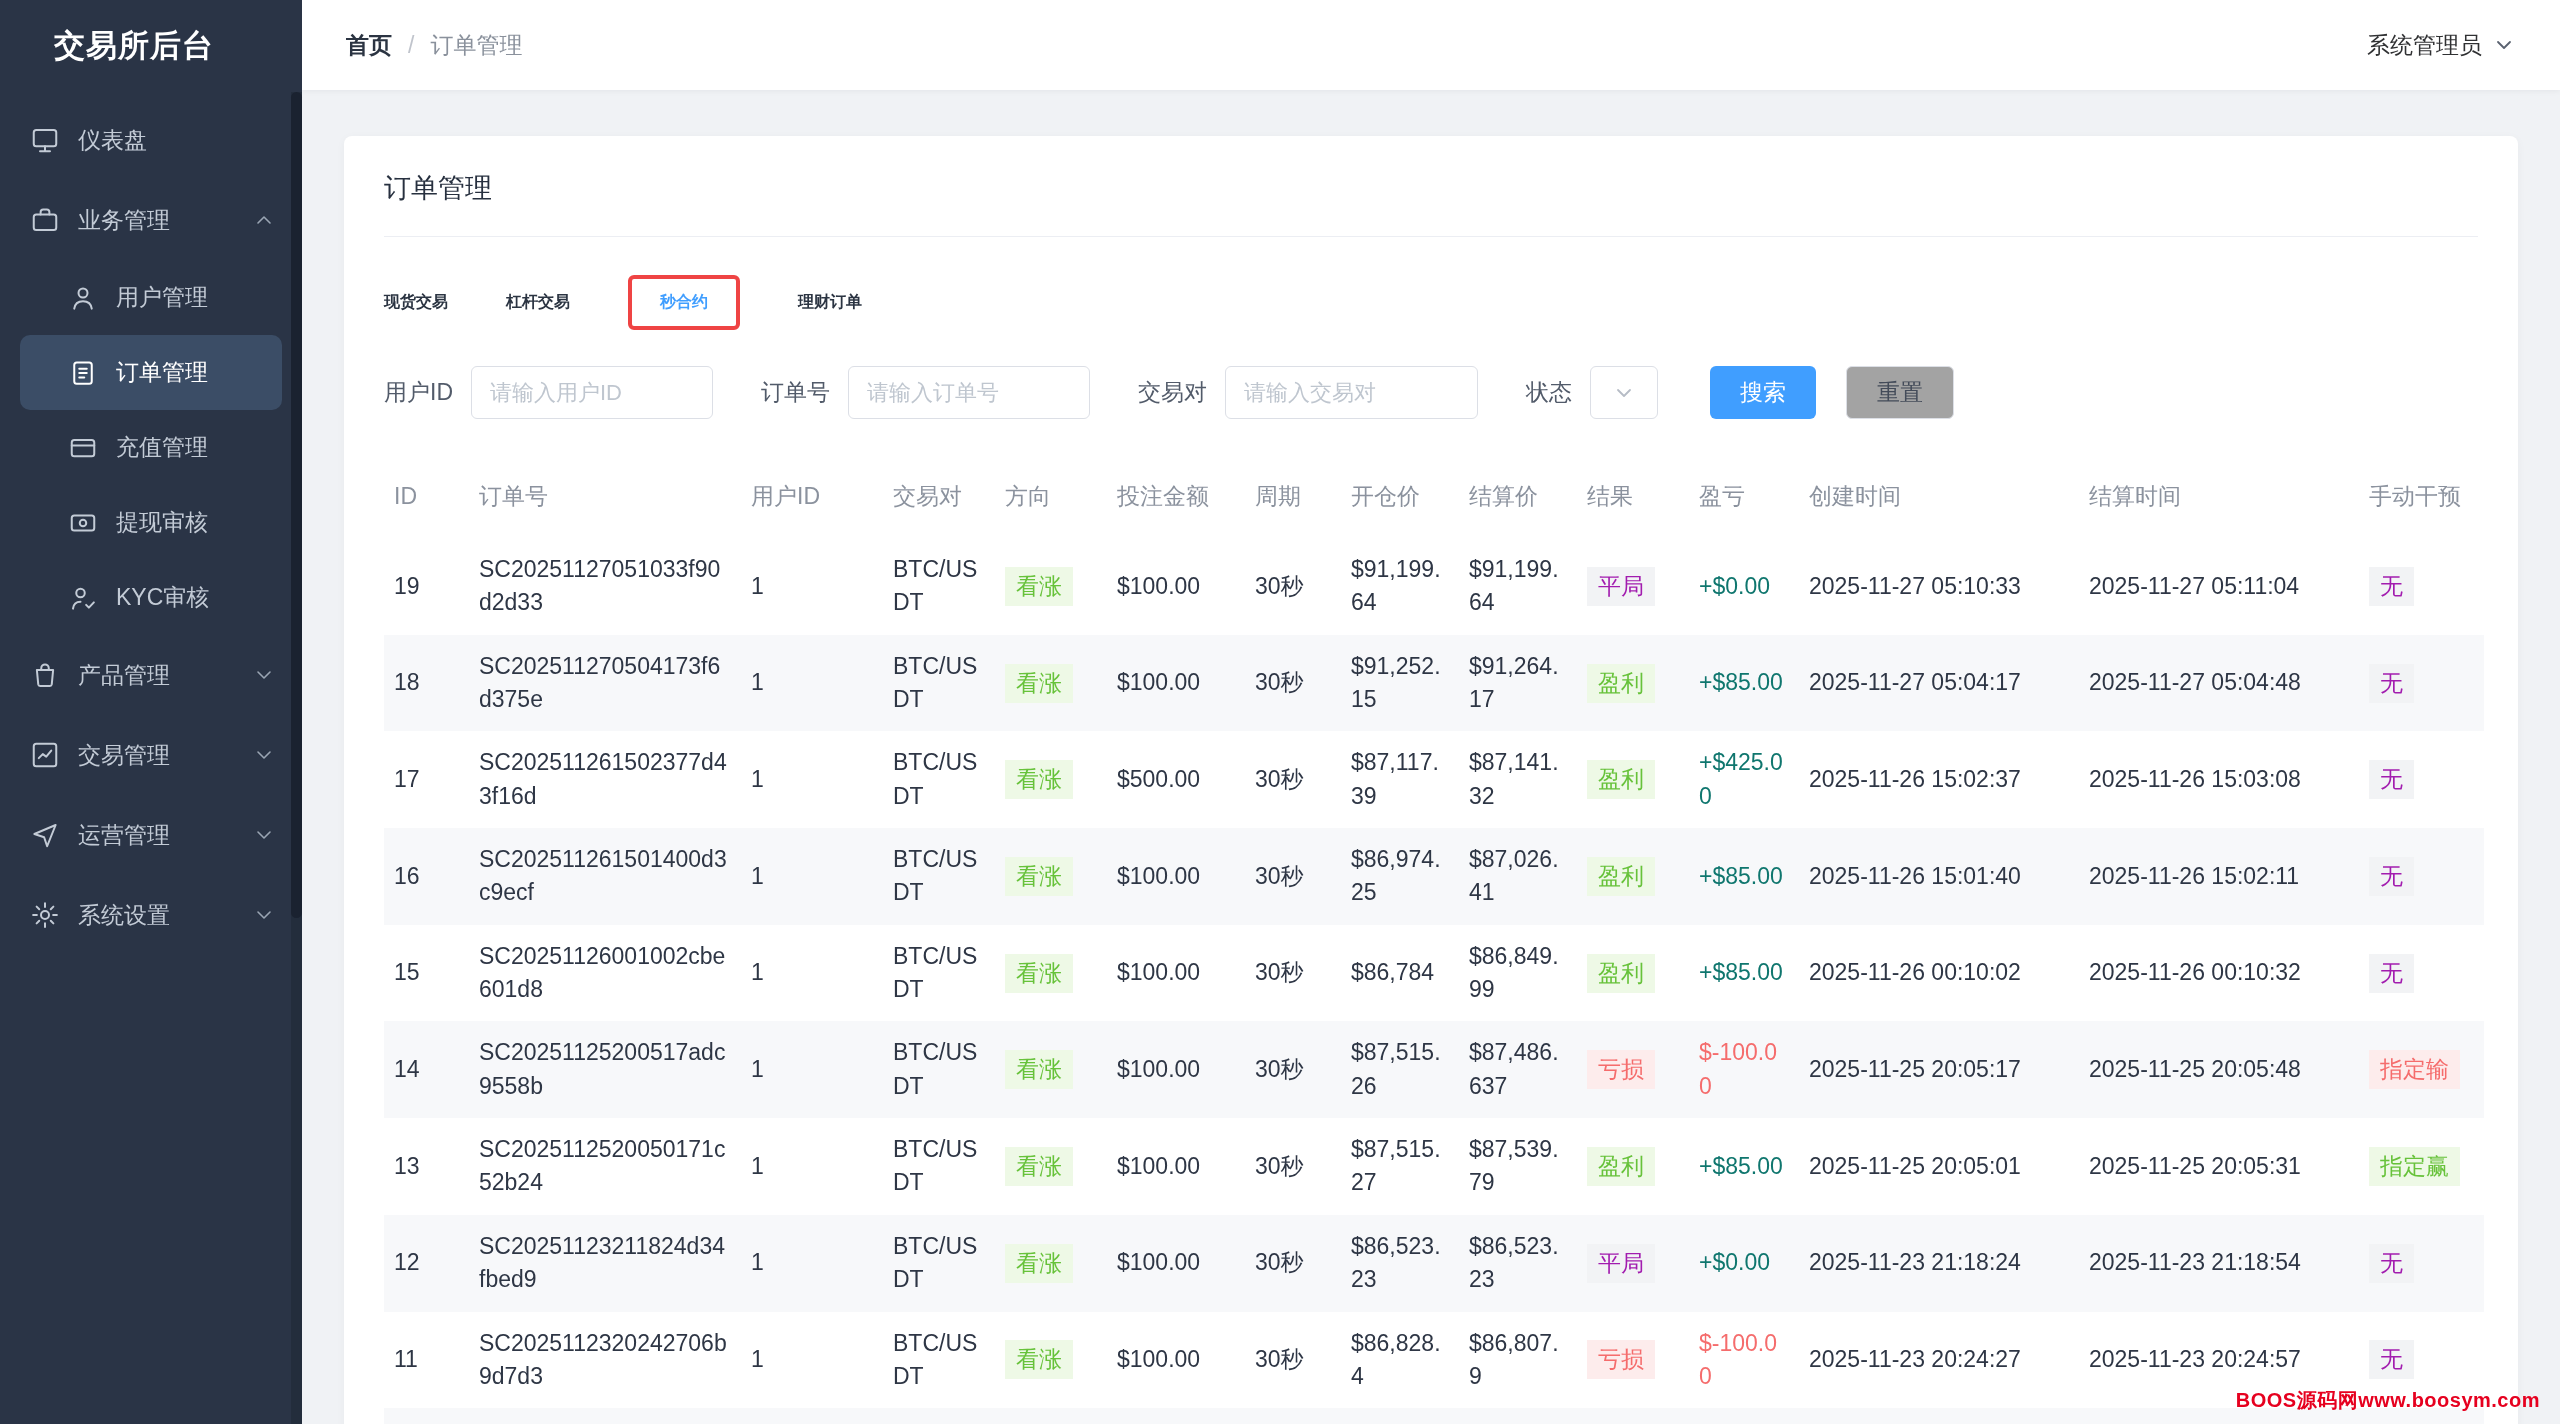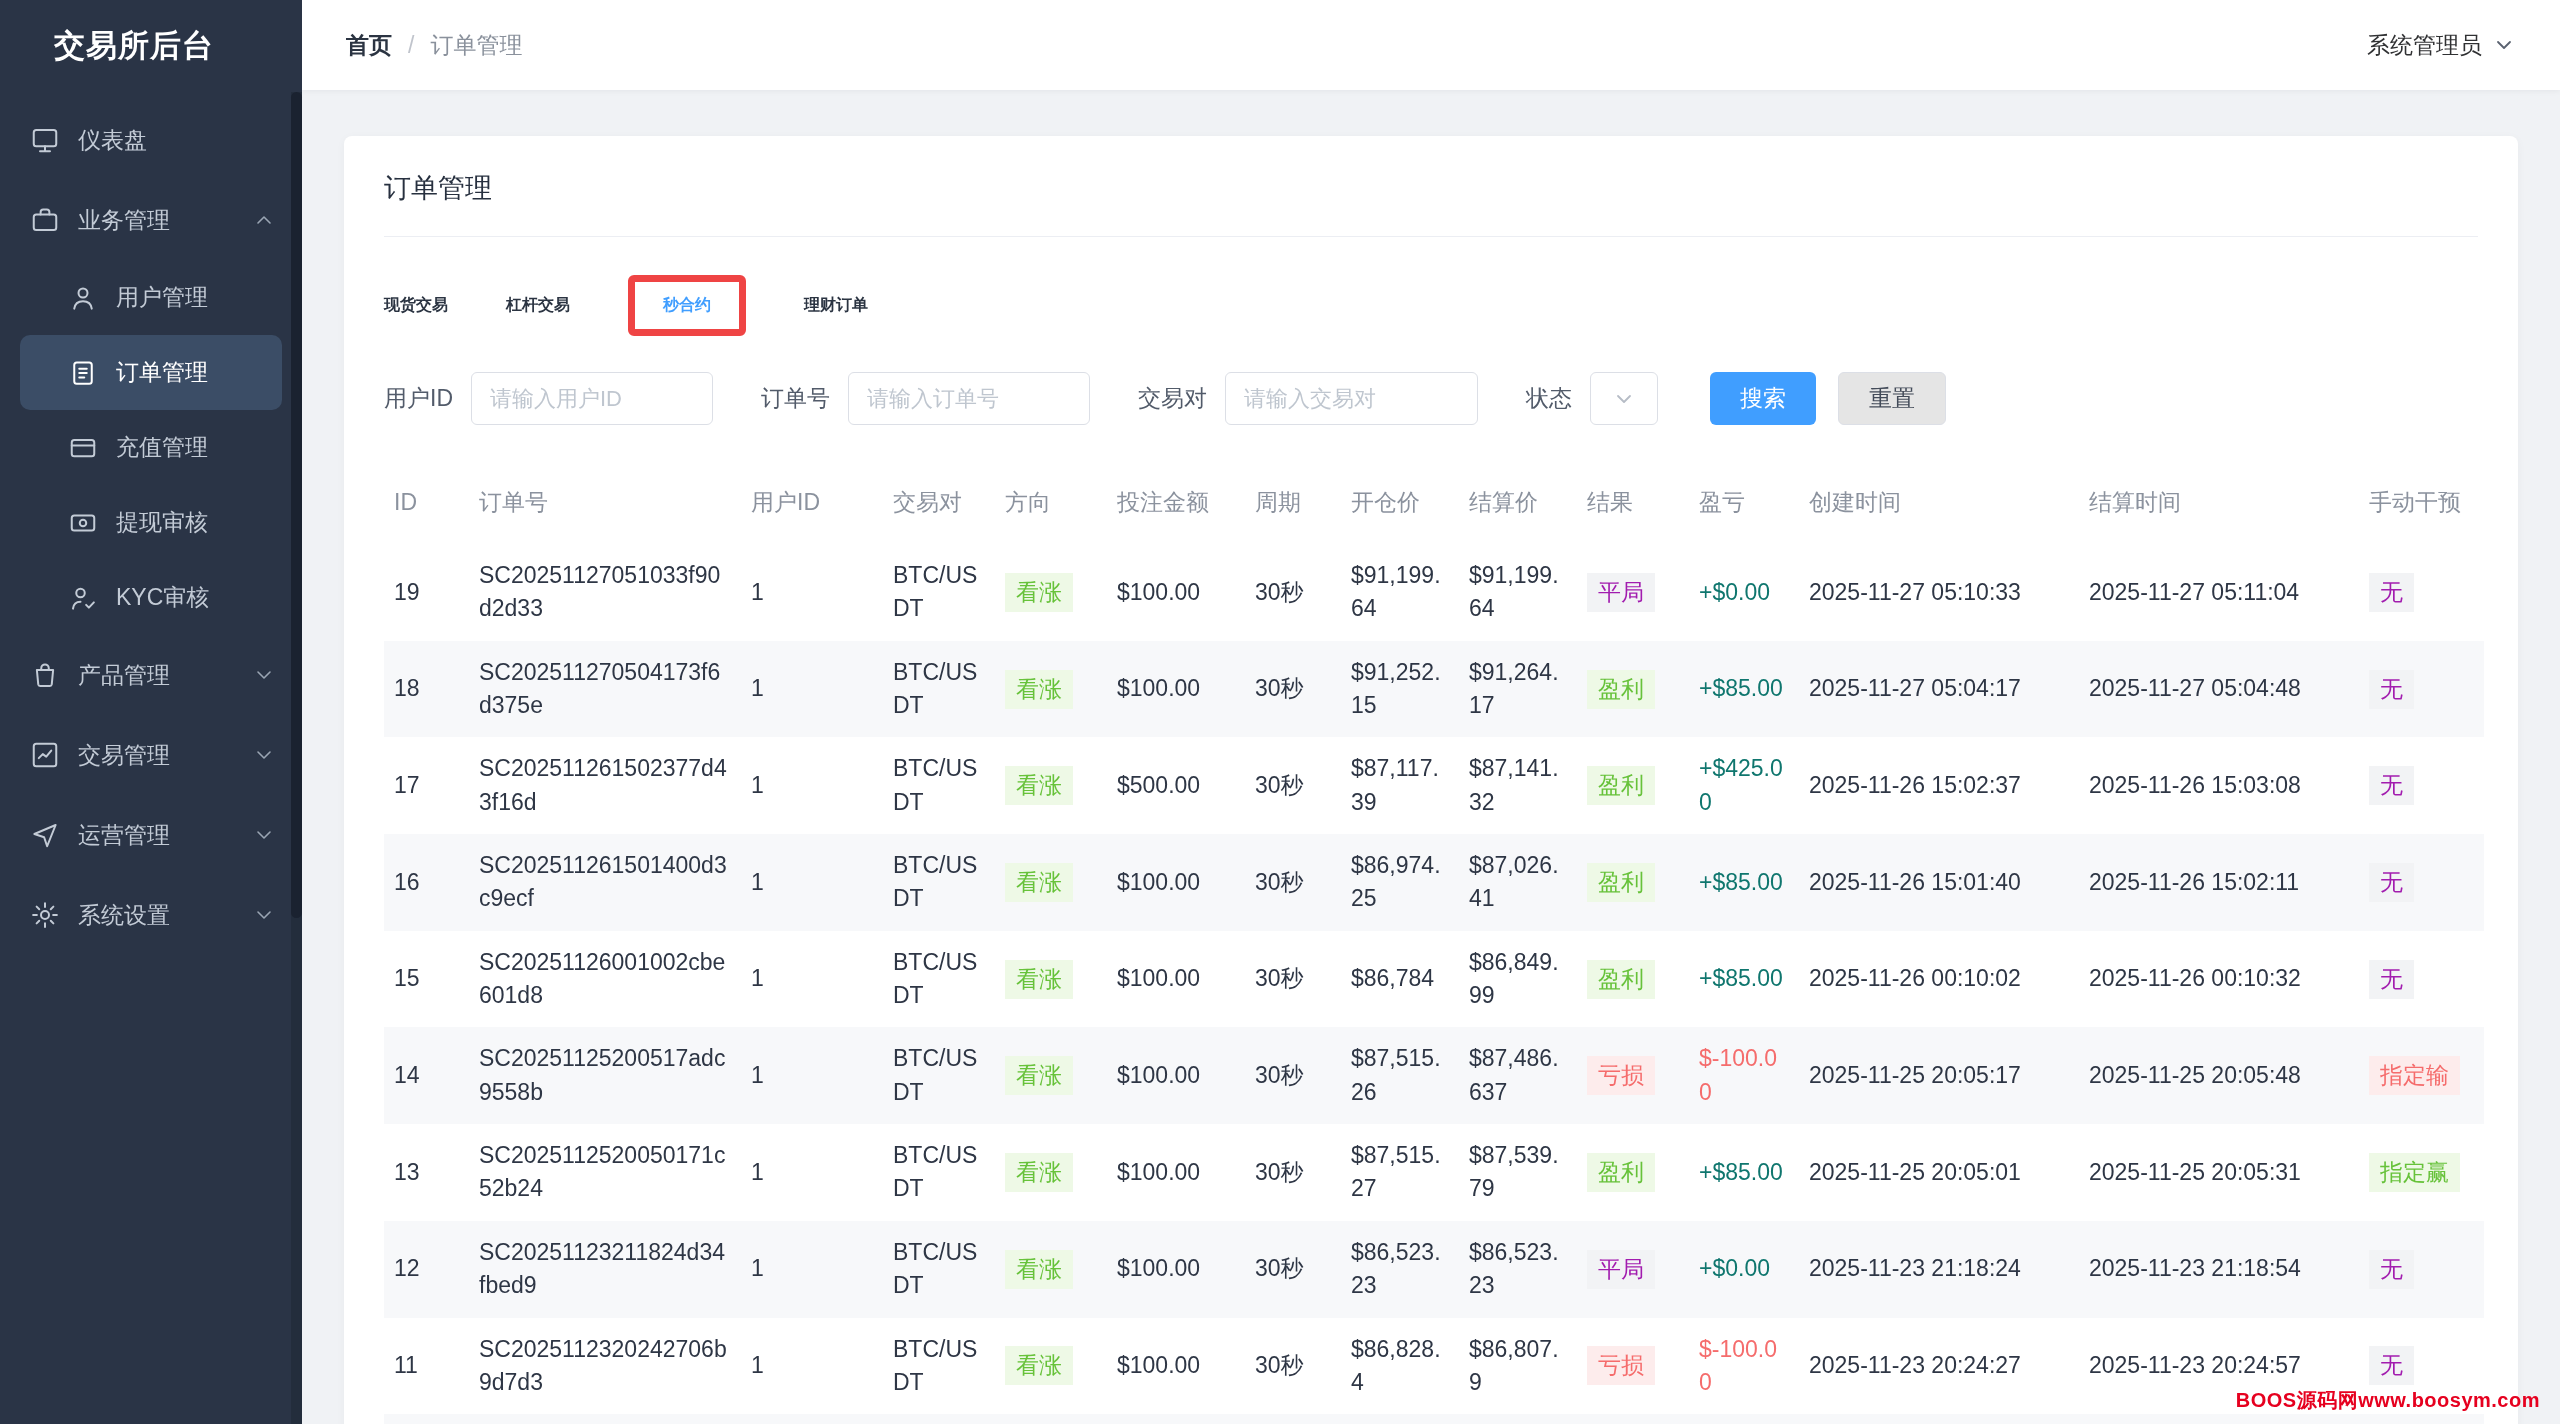--- a/index.html
+++ b/index.html
@@ -33,33 +33,33 @@
   .user-chevron{width:24px;height:24px;color:#5a6270;display:inline-flex}
   .user-chevron svg{width:100%;height:100%}
 
   .content{flex:1;padding:46px 42px;overflow:hidden}
   .card{background:#fff;border-radius:8px;box-shadow:0 2px 10px rgba(0,0,0,.04);padding:0 40px 40px;min-height:1240px}
   .card-header{padding:34px 0 30px;border-bottom:1px solid #eceef3}
   .card-title{font-size:27px;color:#27303f;font-weight:500}
 
   .tabs{display:flex;align-items:center;gap:58px;padding-top:38px}
   .tab{font-size:16px;color:#2b3442;font-weight:600;cursor:pointer;padding:13px 0;white-space:nowrap}
-  .tab.active{color:#409eff;border:7px solid #ef4444;border-radius:6px;padding:13px 28px}
+  .tab.active{color:#409eff;border:4px solid #ef4444;border-radius:6px;padding:13px 28px}
 
   .filters{display:flex;align-items:center;margin-top:36px}
   .f-label{color:#525b6a;font-size:23px;margin-left:48px;white-space:nowrap}
   .f-label:first-child{margin-left:0}
   .f-input{width:242px;height:53px;border:1px solid #dcdfe6;border-radius:6px;padding:0 18px;font-size:22px;color:#303133;outline:none;margin-left:18px;background:#fff}
   .f-input::placeholder{color:#bfc6cf}
   .f-input.wide{width:253px}
   .f-select{width:68px;height:53px;border:1px solid #dcdfe6;border-radius:6px;display:flex;align-items:center;justify-content:center;color:#b6bcc6;cursor:pointer;margin-left:18px;background:#fff}
   .f-select svg{width:24px;height:24px}
   .btn{height:53px;border-radius:6px;font-size:23px;padding:0 30px;cursor:pointer;border:none;white-space:nowrap}
   .btn-primary{background:#409eff;color:#fff;margin-left:52px}
-  .btn-plain{background:#e5e5e5;border:1px solid #dcdfe6;color:#434b59;margin-left:22px}
+  .btn-plain{background:#a3a3a3;border:1px solid #dcdfe6;color:#434b59;margin-left:30px}
 
   
   .table-wrap{margin-top:42px}
   table{table-layout:fixed;width:2100px;border-collapse:collapse}
   th{font-size:23px;color:#8b929e;font-weight:500;text-align:left;padding:20px 10px 26px;white-space:nowrap}
   td{font-size:23px;color:#2e3645;padding:15px 10px;vertical-align:middle;line-height:1.45;word-break:break-all}
   tbody tr:nth-child(even){background:#f7f8fa}
 
   .badge{display:inline-block;font-size:23px;line-height:1;padding:8px 11px;border-radius:0;white-space:nowrap}
   .badge.success{background:#eef9e6;color:#67c23a}

